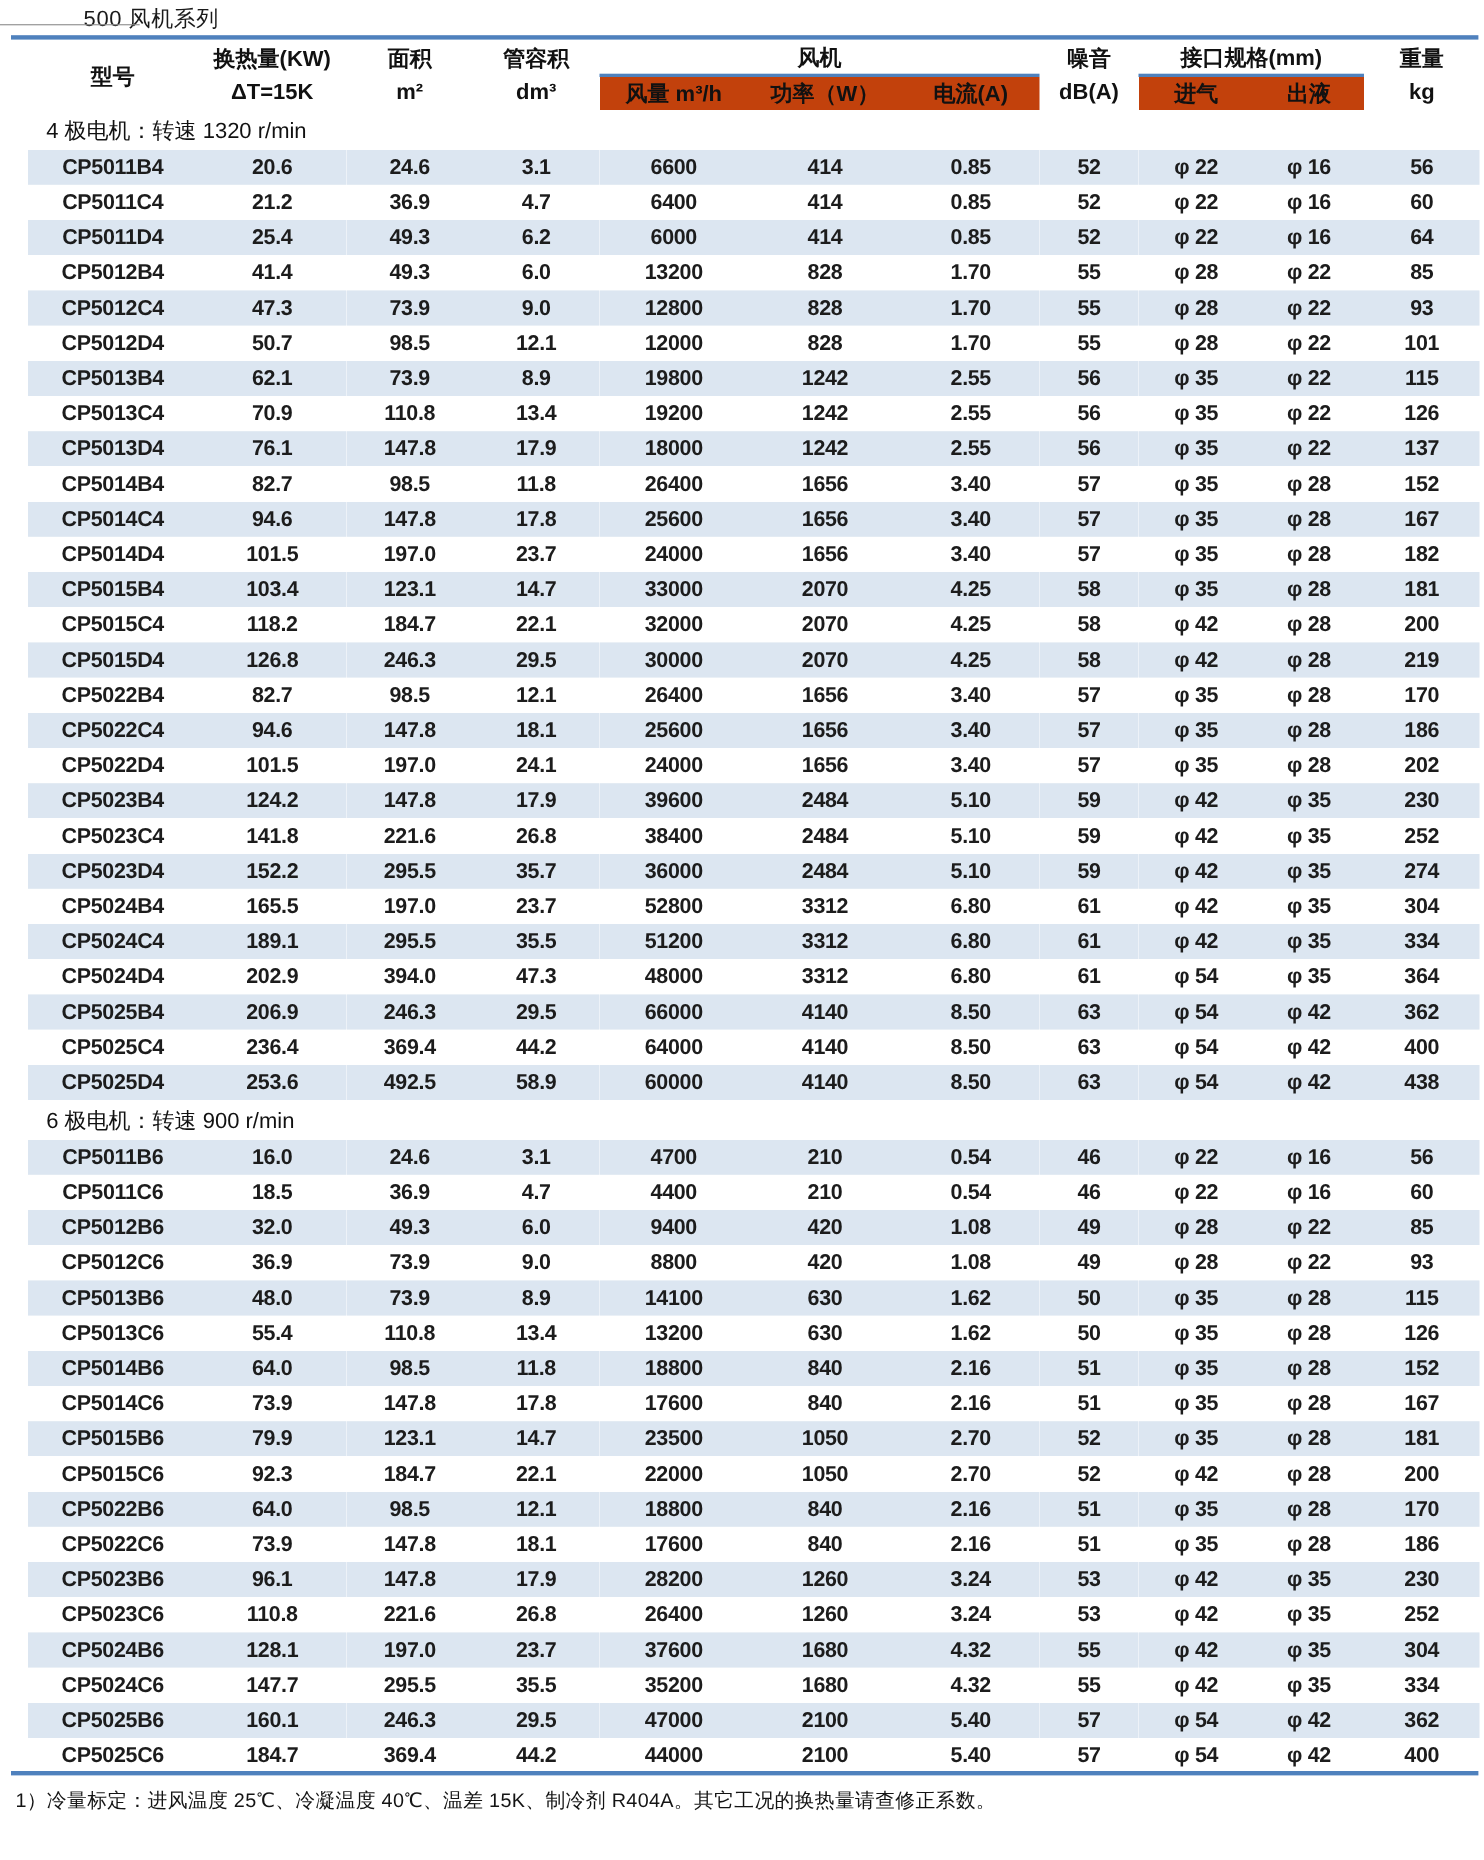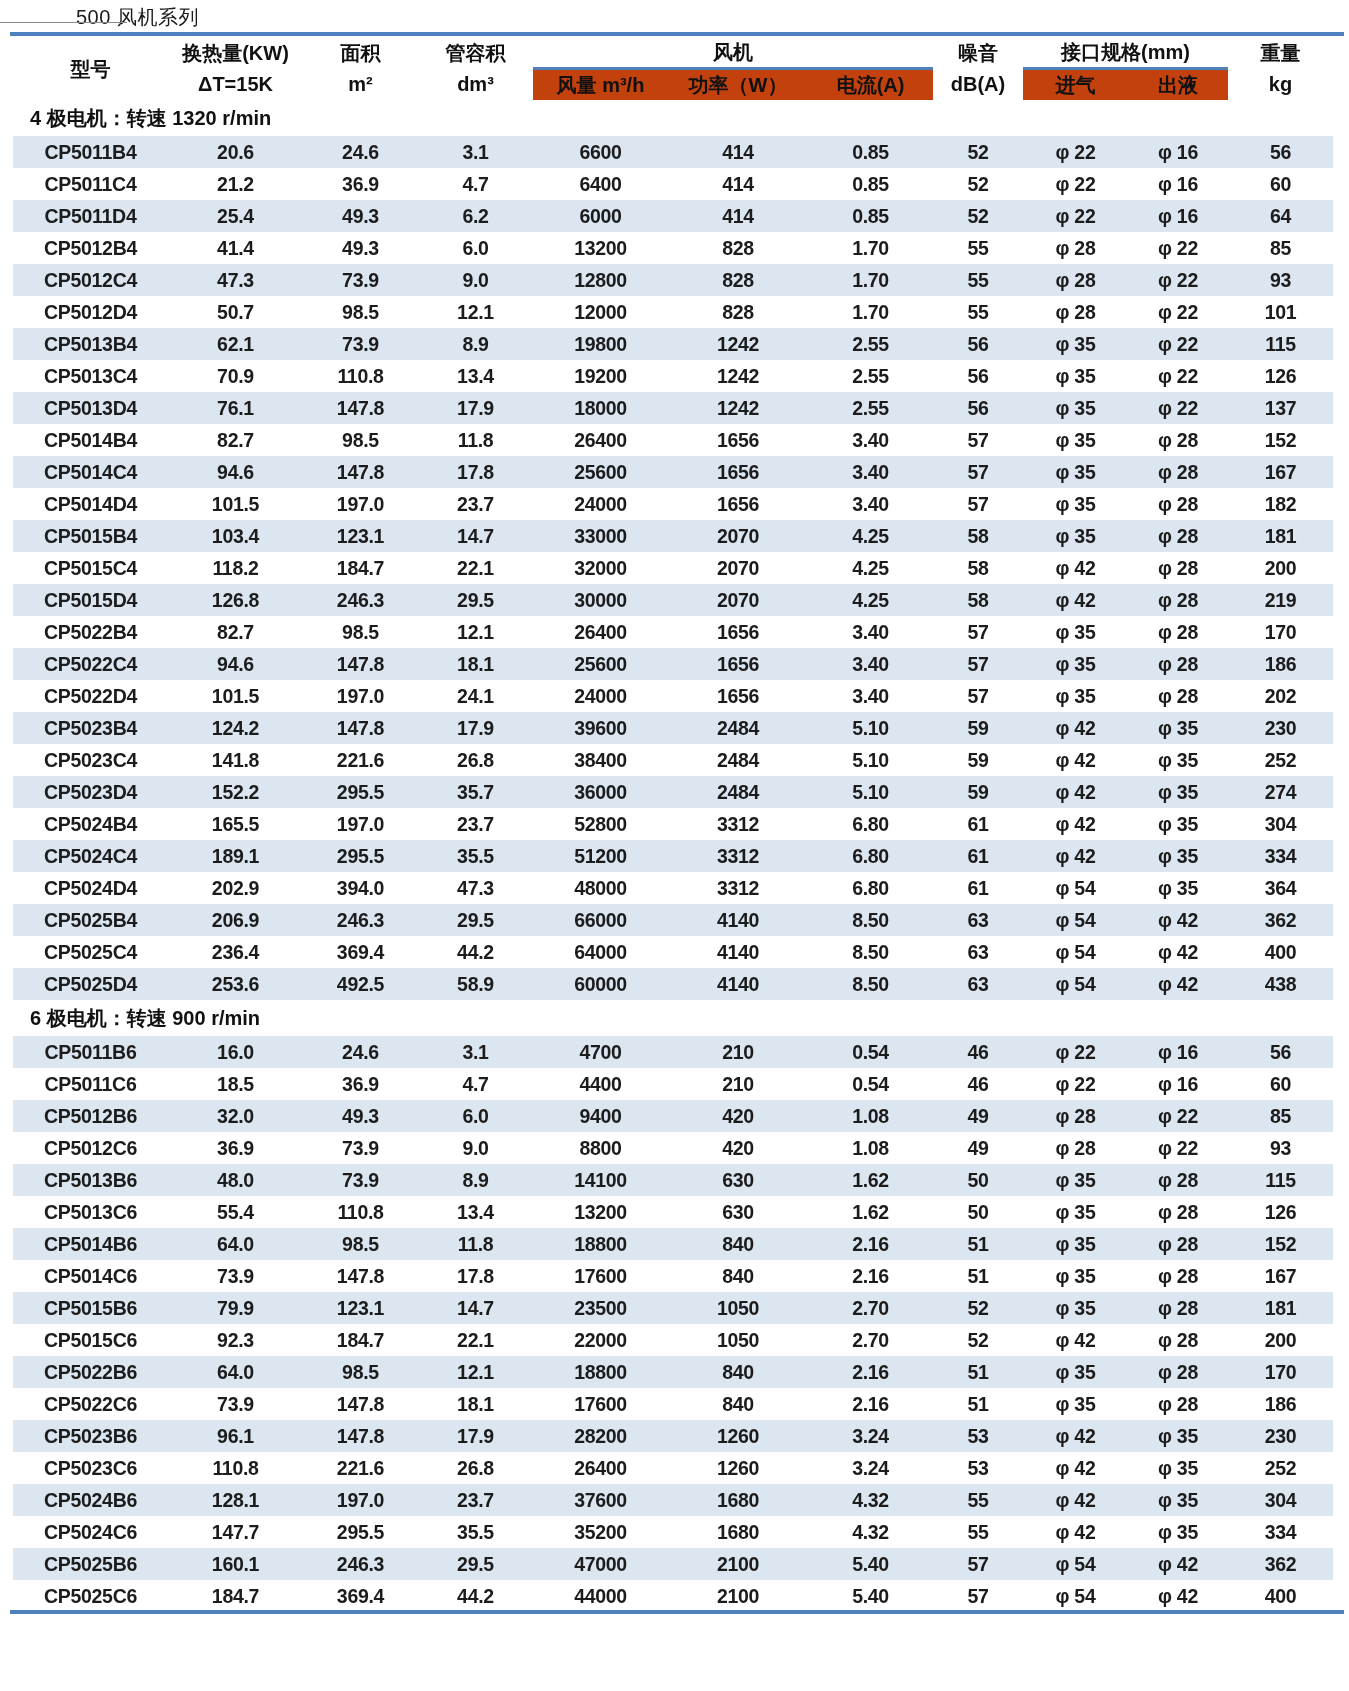--- a/index.html
+++ b/index.html
@@ -15,36 +15,36 @@
     position:absolute;left:76px;top:4px;
     font-size:20px;color:#1a1a1a;letter-spacing:0.5px;
   }
   .artifact-line{
     position:absolute;left:0;top:22px;width:127px;height:1px;background:#8a8a8a;
   }
   .top-rule{
     position:absolute;left:10px;top:32px;width:1334px;height:4px;background:#4f81bd;
   }
   table.spec{
-    position:absolute;left:13px;top:38px;width:1320px;
+    position:absolute;left:25px;top:38px;width:1320px;
     border-collapse:collapse;table-layout:fixed;
   }
   table.spec th, table.spec td{
     padding:0;margin:0;text-align:center;vertical-align:middle;
     white-space:nowrap;overflow:hidden;
   }
   thead th{
     font-weight:700;font-size:20px;color:#111;height:29px;
   }
   thead tr.h2 th{height:30px;}
   thead th.band{
     background:#c2410c;border-top:3px solid #4f81bd;
   }
   tr.section-row td{
-    text-align:left;padding-left:17px;font-weight:700;font-size:20px;
+    text-align:left;padding-left:17px;font-weight:400;font-size:20px;
     height:36px;color:#111;background:#ffffff;
   }
   tr.data-row{height:32px;padding-left:45px;}
   tr.data-row td{
     font-size:19.5px;font-weight:700;color:#1c1c1c;letter-spacing:-0.3px;
   }
   tr.data-row.shaded td{background:#dce6f1;}
   td.blue-num{color:#5b7ba6;}
   td.cell-inlet, td.cell-outlet{font-weight:600;}
   .bottom-rule{
@@ -694,15 +694,16 @@
           <td class="cell-inlet">φ 54</td>
           <td class="cell-outlet">φ 42</td>
           <td class="cell-weight">400</td>
         </tr>
       </tbody>
   </table>
 
   <div class="bottom-rule"></div>
 
   <div class="footnotes">
+    <div class="footnote-line">1）冷量标定：进风温度 25℃、冷凝温度 40℃、温差 15K、制冷剂 R404A。其它工况的换热量请查修正系数。</div>
   </div>
 
 </div>
 
 </body></html>

